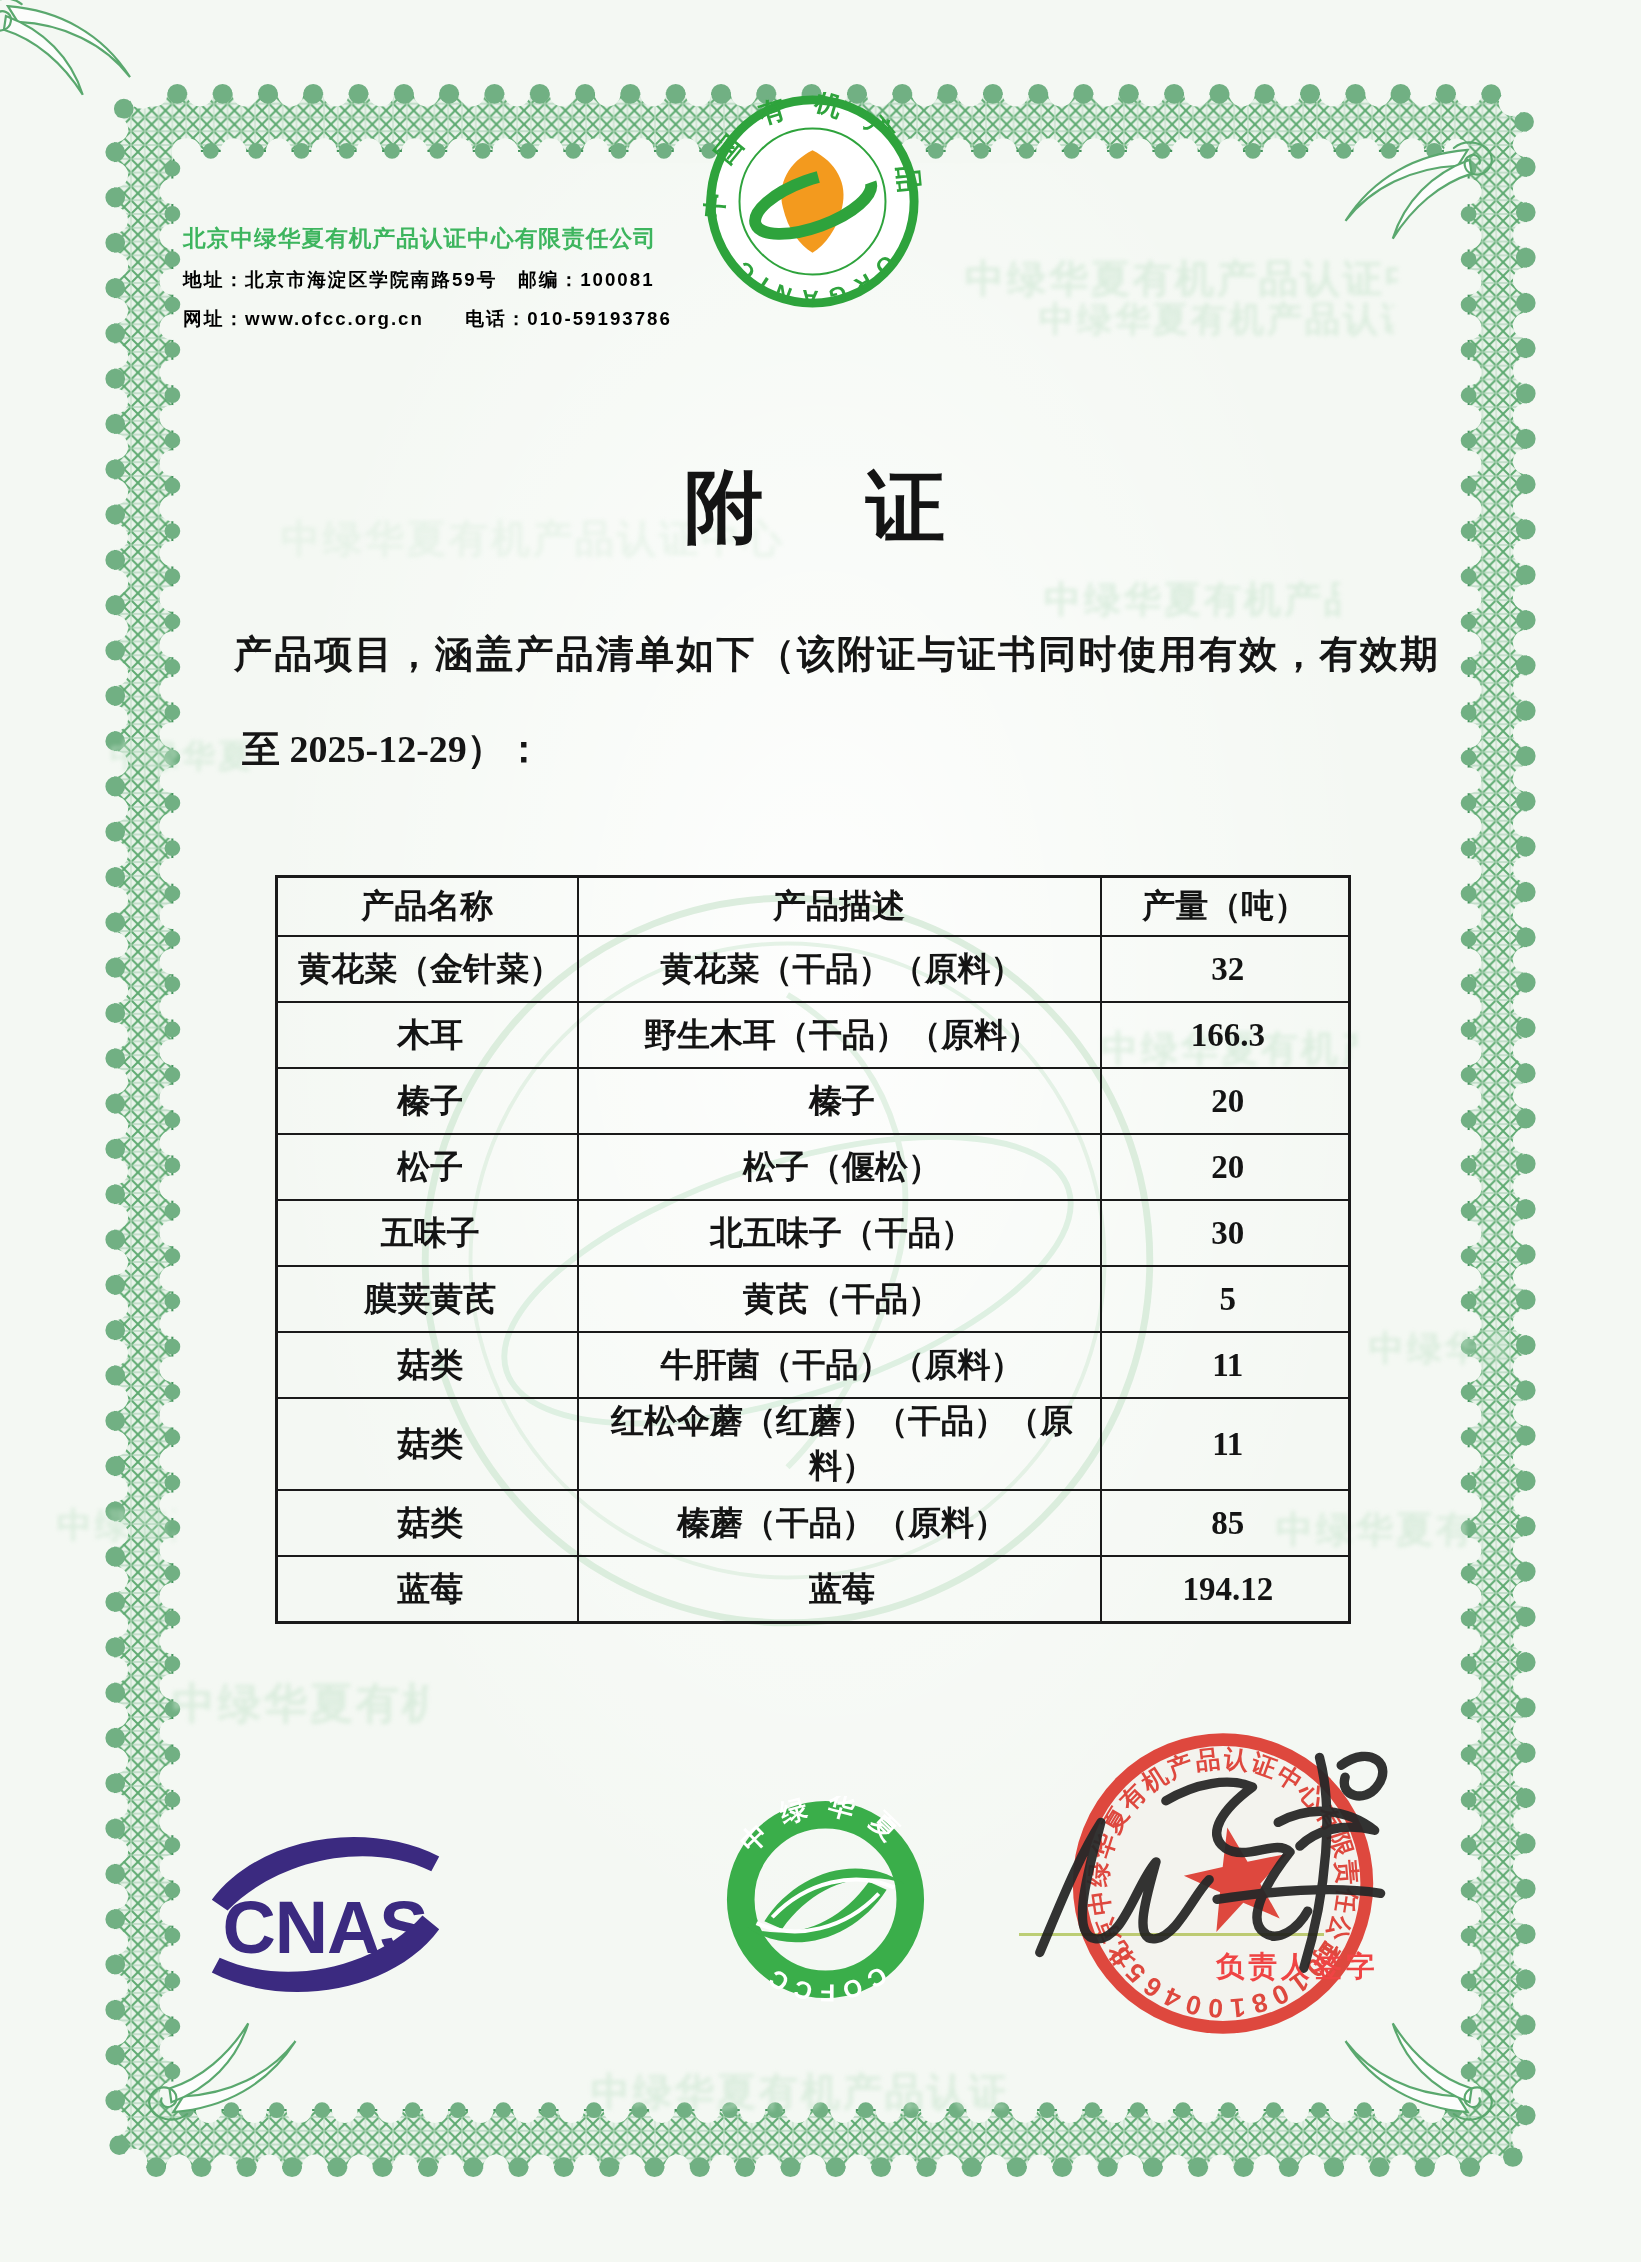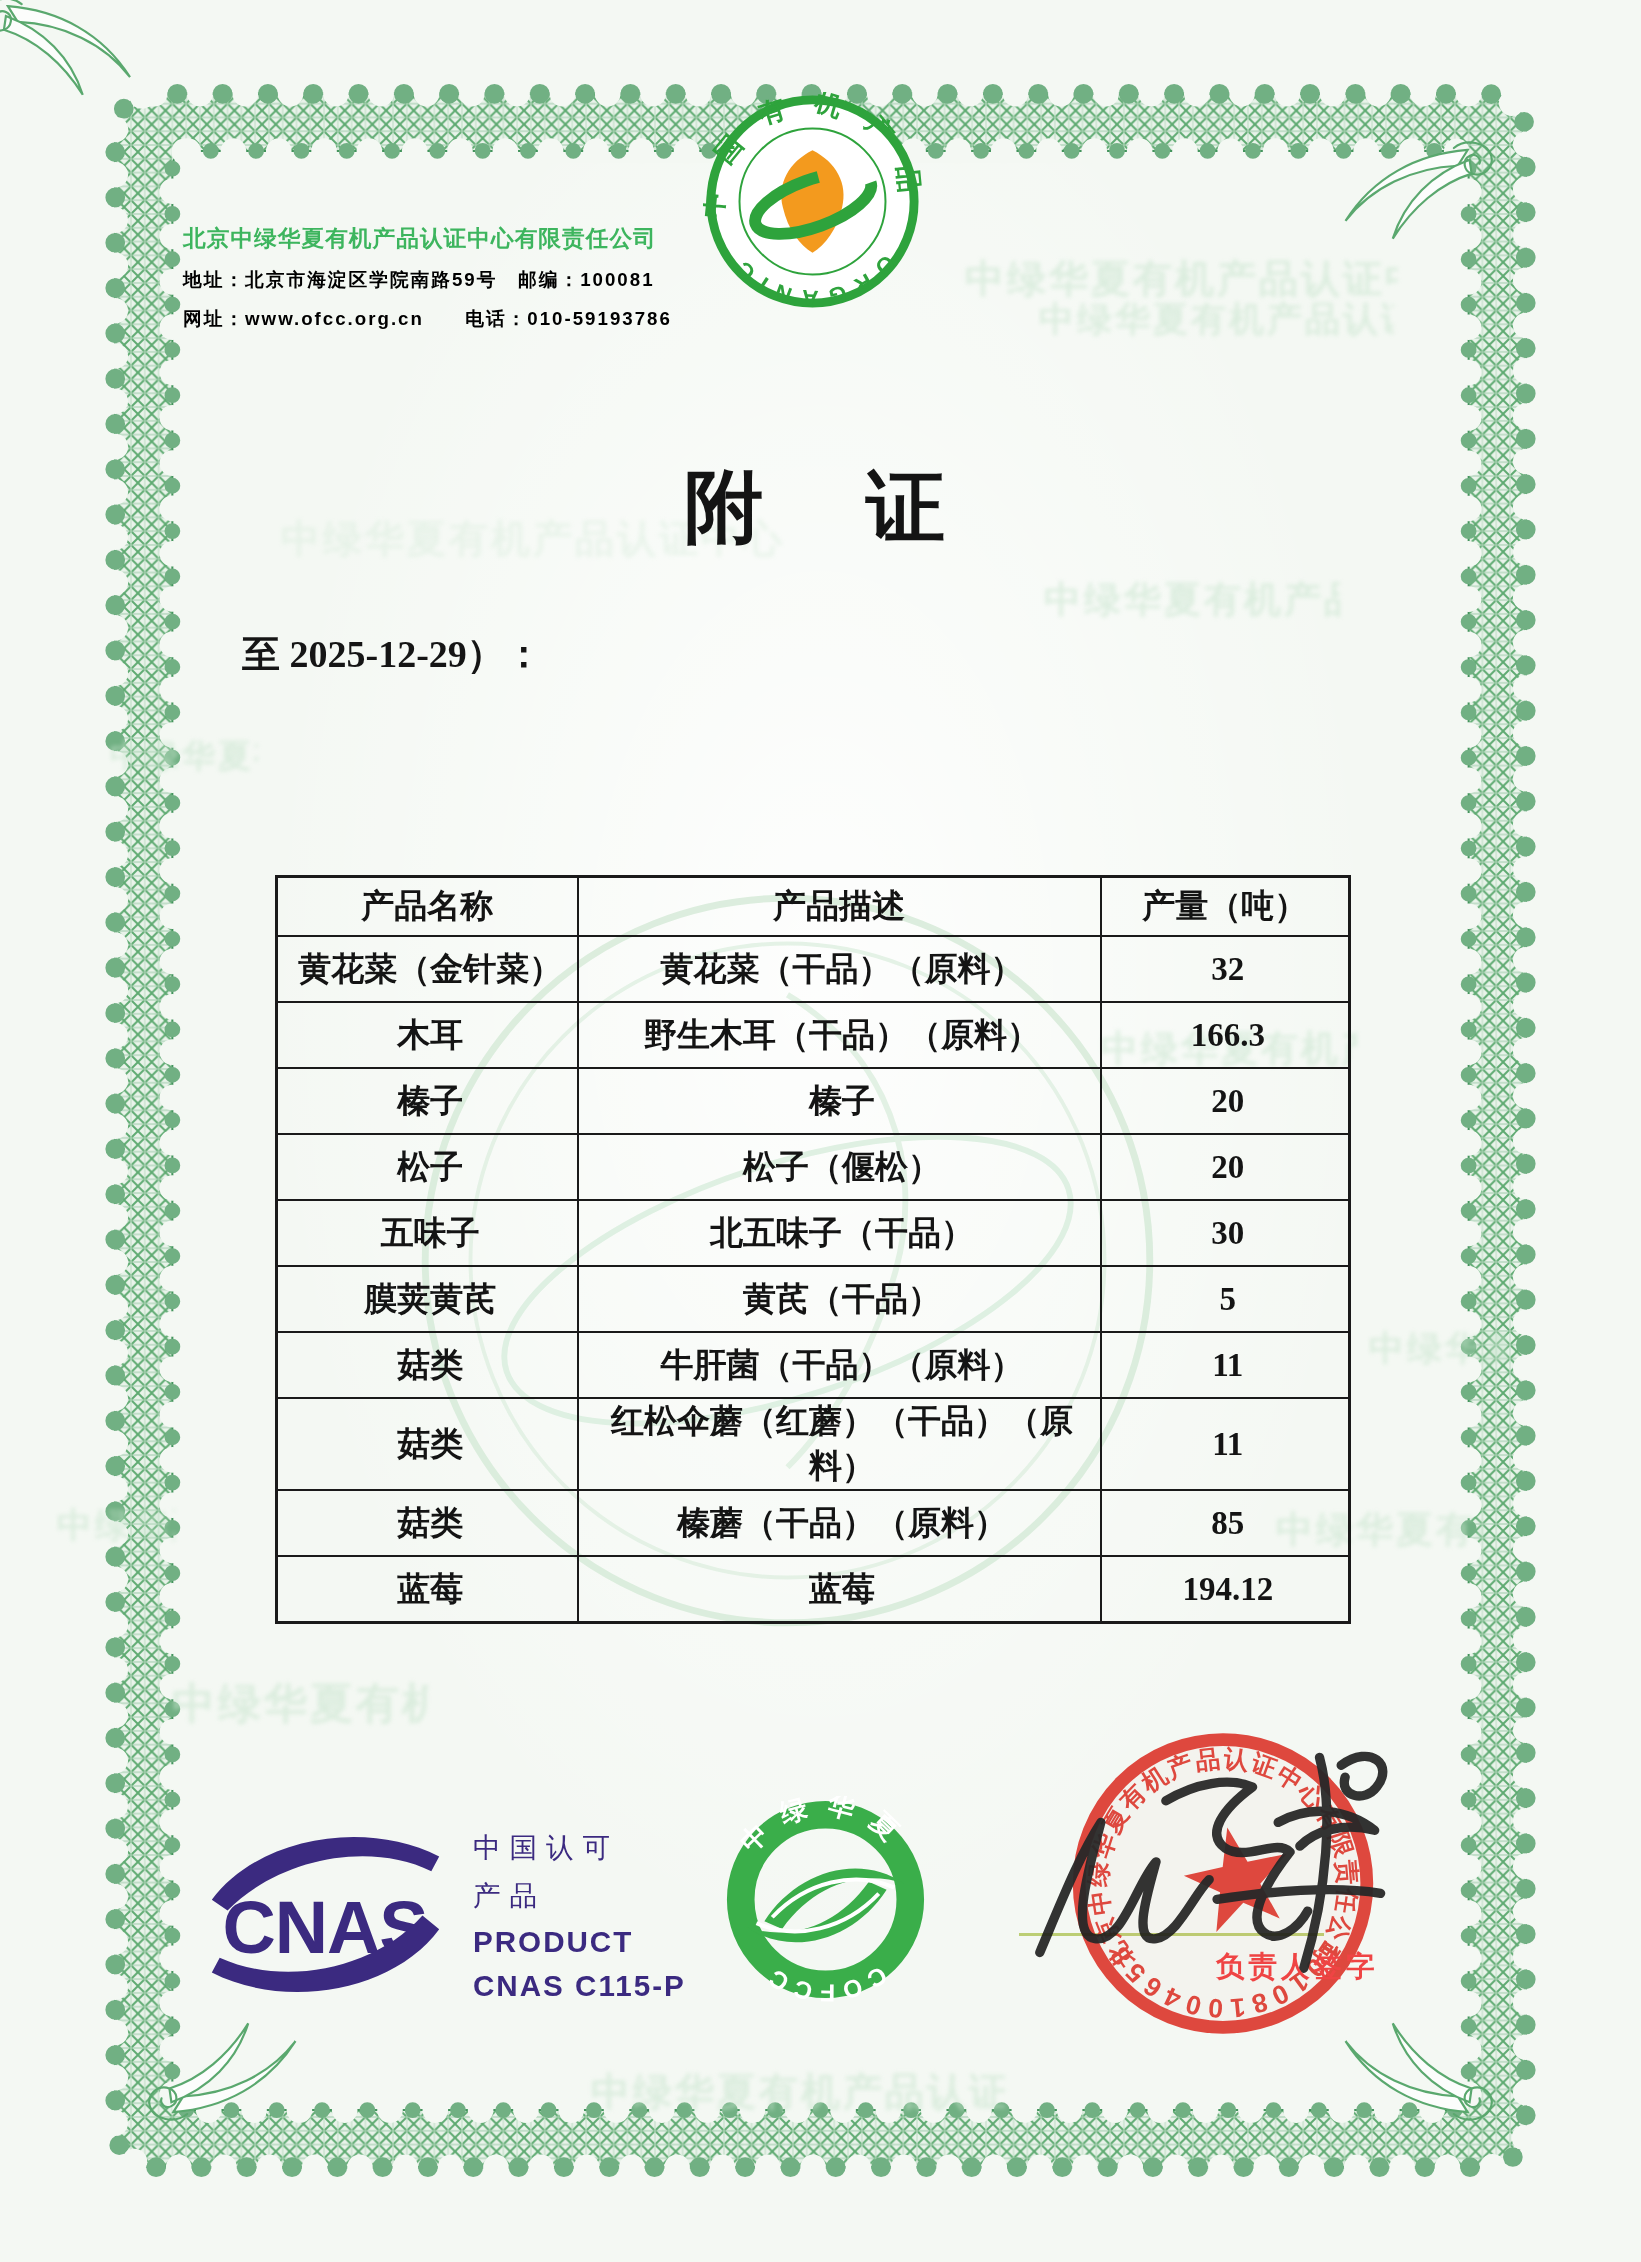--- a/index.html
+++ b/index.html
@@ -123,20 +123,21 @@
       <textPath href="#orgTop" startOffset="50%" text-anchor="middle">中国有机产品</textPath>
     </text>
     <text font-size="23" font-weight="700" fill="#2ea33c" letter-spacing="9" font-family="Liberation Sans, DejaVu Sans, sans-serif">
       <textPath href="#orgBot" startOffset="50%" text-anchor="middle">ORGANIC</textPath>
     </text>
   </svg>
 
   <div class="abs doc-title">附　证</div>
 
   <div class="abs body-par">
+    <div class="bl">产品项目，涵盖产品清单如下（该附证与证书同时使用有效，有效期</div>
     <div class="bl last">至 2025-12-29）：</div>
   </div>
 
   <svg id="wm-circle" class="abs" style="left:374px; top:847px;" width="827" height="827" viewBox="0 0 840 840" aria-hidden="true">
     <circle cx="420" cy="420" r="368" fill="none" stroke="#d9ecdb" stroke-width="7"></circle>
     <circle cx="420" cy="420" r="322" fill="none" stroke="#e2f1e4" stroke-width="4"></circle>
     <ellipse cx="420" cy="440" rx="300" ry="118" fill="none" stroke="#dcefe0" stroke-width="6" transform="rotate(-18 420 440)"></ellipse>
     <path d="M420,150 C520,210 560,320 530,430 C505,520 460,590 420,630" fill="none" stroke="#e0f0e2" stroke-width="6"></path>
   </svg>
 
@@ -218,26 +219,20 @@
         </tr>
       </tbody>
   </table>
 
   <svg id="cnas-logo" class="abs" width="251" height="197" viewBox="0 0 255 200">
     <path d="M12,86 C60,22 168,4 243,42 L235,57 C172,26 80,44 28,97 Z" fill="#3b2a80"></path>
     <text x="127" y="140" text-anchor="middle" font-size="75" font-weight="800" letter-spacing="-1" fill="#3b2a80" font-family="Liberation Sans, DejaVu Sans, sans-serif">CNAS</text>
     <path d="M243,116 C196,180 86,198 12,160 L20,145 C84,174 176,158 226,102 Z" fill="#3b2a80"></path>
   </svg>
 
-  <div class="abs cnas-text">
-    <div class="cnas-cn">中国认可</div>
-    <div class="cnas-cn cnas-cn2">产品</div>
-    <div class="cnas-en">PRODUCT</div>
-    <div class="cnas-en">CNAS C115-P</div>
-  </div>
 
   <svg id="cofcc-logo" class="abs" width="207" height="207" viewBox="-105 -105 210 210">
     <circle cx="0" cy="0" r="86" fill="none" stroke="#3aae4a" stroke-width="28"></circle>
     <path d="M-62,22 C-30,-28 34,-48 80,-16 C40,-30 -10,-18 -44,30 Z" fill="#3aae4a"></path>
     <path d="M62,-10 C30,40 -34,60 -80,28 C-40,42 10,30 44,-18 Z" fill="#3aae4a"></path>
     <path d="M-54,18 C-20,-18 30,-30 70,-12" fill="none" stroke="#ffffff" stroke-width="4"></path>
     <path d="M54,-6 C20,30 -30,42 -70,24" fill="none" stroke="#ffffff" stroke-width="4"></path>
     <defs>
       <path id="cofTop" d="M -74.5 -43 A 86 86 0 0 1 74.5 -43"></path>
       <path id="cofBot" d="M 65.9 55.3 A 86 86 0 0 1 -65.9 55.3"></path>

